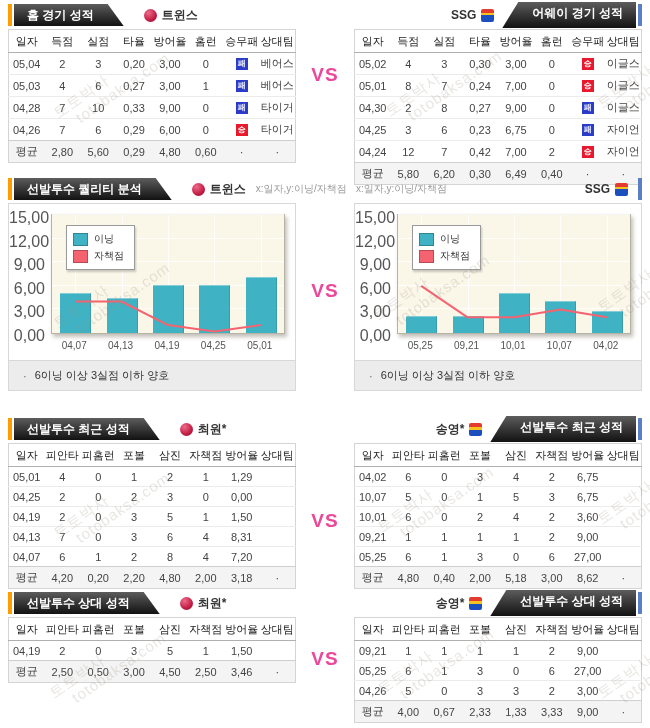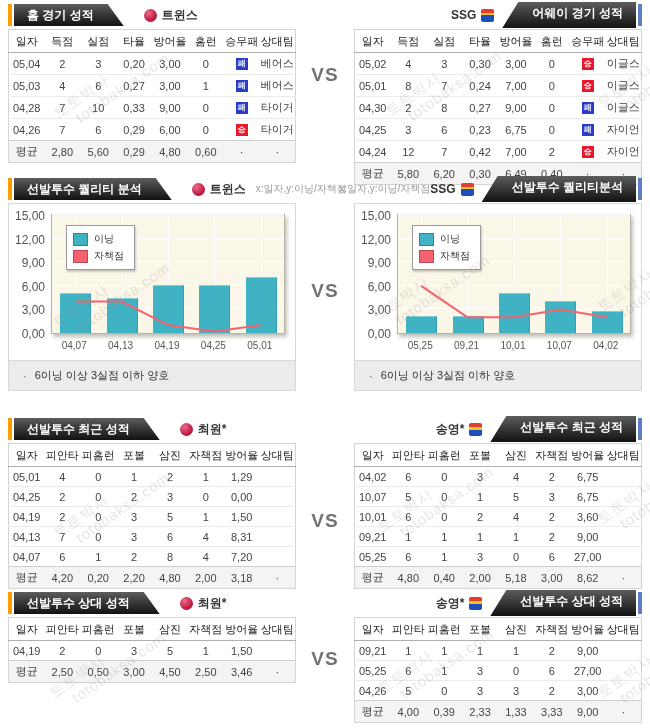--- a/index.html
+++ b/index.html
@@ -6,21 +6,21 @@
   .page{position:relative;width:650px;height:728px;background:#fff;overflow:hidden;
         font-family:"Liberation Sans","DejaVu Sans",sans-serif;}
   .sec{position:absolute;left:0;width:650px;}
   #s1{top:4px;height:162px}
   #s2{top:178px;height:226px}
   #s3{top:418px;height:170px}
   #s4{top:592px;height:132px}
   .panel{position:absolute;top:0;width:288px;}
   .pleft{left:8px}
   .pright{left:354px}
-  .vs{position:absolute;left:0;right:0;text-align:center;font-size:19px;font-weight:bold;color:#737373;letter-spacing:1px;}
+  .vs{position:absolute;left:0;right:0;text-align:center;font-size:19px;font-weight:bold;color:#ec4899;letter-spacing:1px;}
   #s1 .vs{top:60px} #s2 .vs{top:102px} #s3 .vs{top:92px} #s4 .vs{top:56px}
 
   
   .phdr{display:flex;align-items:center;height:22px;margin-bottom:3px;}
   .phdr.rhdr{justify-content:flex-end;}
   .accent{width:4px;height:22px;flex:0 0 4px;}
   .accent-o{background:#ff9c00;margin-right:2px;}
   .accent-b{background:#5b7fc7;margin-left:2px;}
   .tbar{height:22px;line-height:22px;color:#fff;font-size:12px;font-weight:bold;white-space:nowrap;
         background:linear-gradient(180deg,#5d5d5d 0%,#3a3a3a 45%,#121212 100%);}
@@ -48,21 +48,21 @@
 
   
   .chart-box{border:1px solid #d8d8d8;background:#fff;}
   .chart-area{position:relative;height:156px;}
   .plot{position:absolute;left:42px;top:10px;width:232px;height:118px;background:#faf6e8;
         border:1px solid #b6b2a4;box-shadow:2px 3px 4px rgba(120,115,100,0.45);}
   .grid-h{position:absolute;left:0;right:0;height:1px;background:rgba(255,255,255,0.85);}
   .grid-v{position:absolute;top:0;bottom:0;width:1px;background:rgba(255,255,255,0.85);}
   .bar{position:absolute;bottom:0;border-top:1px solid rgba(255,255,255,0.35);border-right:1px solid rgba(0,0,0,0.12);}
   .line-svg{position:absolute;left:0;top:0;overflow:visible;}
-  .ylab{position:absolute;left:0;width:36px;text-align:right;font-size:12px;color:#555;}
+  .ylab{position:absolute;left:0;width:36px;text-align:right;font-size:16px;color:#555;}
   .xlab{position:absolute;top:136px;text-align:center;font-size:10px;color:#555;}
   .legend{position:absolute;left:14px;top:10px;background:#fff;border:1px solid #9a9a9a;
         padding:3px 10px 3px 6px;box-shadow:1px 2px 2px rgba(0,0,0,0.2);}
   .leg-item{display:flex;align-items:center;margin:3px 0;font-size:10px;color:#333;}
   .swatch{width:13px;height:11px;margin-right:6px;border:1px solid rgba(0,0,0,0.25);flex:0 0 13px;}
   .note-bar{border-top:1px solid #d8d8d8;background:#ececec;padding:7px 10px;font-size:11px;color:#333;display:flex;align-items:center;}
   .note-bullet{margin:0 8px 0 4px;color:#666;}
 
   
   .wm{position:absolute;transform:rotate(-35deg);color:#9b8f7d;opacity:0.22;font-size:15px;
@@ -309,23 +309,20 @@
       </div>
     </div>
     <div class="vs">VS</div>
     <div class="panel pright">
       <div class="phdr rhdr">
         <span class="axis-note">x:일자,y:이닝/자책점</span>
         <div class="team">
           <span>SSG</span>
           <span class="logo-ssg"></span>
         </div>
-        <div class="tbar tright">
-          <span>선발투수 퀄리티분석</span>
-        </div>
         <span class="accent accent-b"></span>
       </div>
       <div class="chart-box">
         <div class="chart-area">
             <div class="plot">
               <div class="grid-h" style="bottom: 23.6px;"></div>
               <div class="grid-h" style="bottom: 47.2px;"></div>
               <div class="grid-h" style="bottom: 70.8px;"></div>
               <div class="grid-h" style="bottom: 94.4px;"></div>
               <div class="grid-h" style="bottom: 118px;"></div>
@@ -654,21 +651,21 @@
               <td>0</td>
               <td>3</td>
               <td>3</td>
               <td>2</td>
               <td>3,00</td>
               <td></td>
             </tr>
             <tr class="avg">
               <td>평균</td>
               <td>4,00</td>
-              <td>0,39</td>
+              <td>0,67</td>
               <td>2,33</td>
               <td>1,33</td>
               <td>3,33</td>
               <td>9,00</td>
               <td>·</td>
             </tr>
           </tbody>
         </table>
     </div>
   </section>

